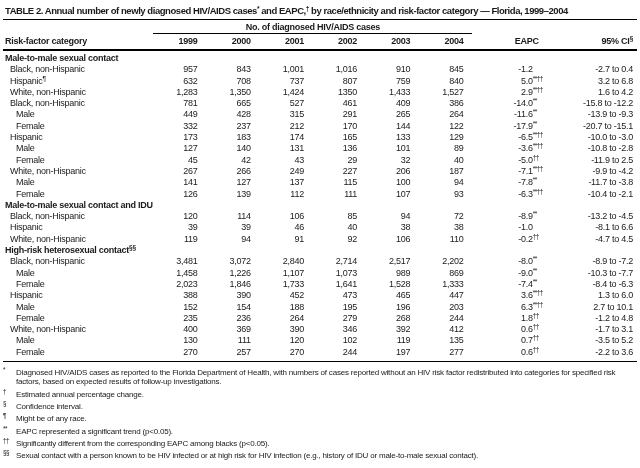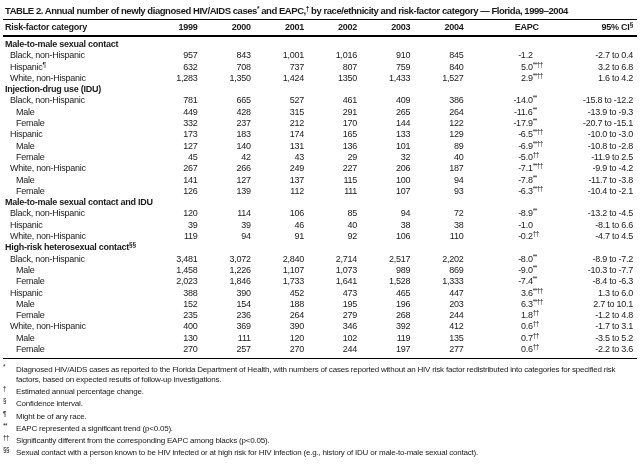--- a/index.html
+++ b/index.html
@@ -58,20 +58,26 @@
         <col class="c-yr">
         <col class="c-yr">
         <col class="c-yr">
       <col class="c-yr">
         <col class="c-yr">
         <col class="c-yr">
         <col class="c-ea">
         <col class="c-ci">
     </colgroup>
     <thead>
+      <tr>
+        <th></th>
+        <th class="span-head" colspan="6">No. of diagnosed HIV/AIDS cases</th>
+        <th></th>
+        <th></th>
+      </tr>
       <tr class="hdr-row">
         <th class="cat-h">Risk-factor category</th>
         <th class="yr-h">1999</th>
         <th class="yr-h">2000</th>
         <th class="yr-h">2001</th>
         <th class="yr-h">2002</th>
         <th class="yr-h">2003</th>
         <th class="yr-h">2004</th>
         <th class="ea-h">EAPC</th>
         <th class="ci-h"><span>95% CI</span><sup>§</sup></th>
@@ -108,23 +114,20 @@
           <td class="num">1,283</td>
           <td class="num">1,350</td>
           <td class="num">1,424</td>
           <td class="num">1350</td>
           <td class="num">1,433</td>
           <td class="num">1,527</td>
           <td class="eapc"><span class="en">2.9</span><span class="esup">**††</span></td>
           <td class="ci">1.6 to 4.2</td>
         </tr>
         <tr>
-          <td class="sec" colspan="9">Injection-drug use (IDU)</td>
-        </tr>
-        <tr>
           <td class="cat ind1">Black, non-Hispanic</td>
           <td class="num">781</td>
           <td class="num">665</td>
           <td class="num">527</td>
           <td class="num">461</td>
           <td class="num">409</td>
           <td class="num">386</td>
           <td class="eapc"><span class="en">-14.0</span><span class="esup">**</span></td>
           <td class="ci">-15.8 to -12.2</td>
         </tr>
@@ -162,21 +165,21 @@
           <td class="ci">-10.0 to -3.0</td>
         </tr>
         <tr>
           <td class="cat ind2">Male</td>
           <td class="num">127</td>
           <td class="num">140</td>
           <td class="num">131</td>
           <td class="num">136</td>
           <td class="num">101</td>
           <td class="num">89</td>
-          <td class="eapc"><span class="en">-6.9</span><span class="esup">**††</span></td>
+          <td class="eapc"><span class="en">-3.6</span><span class="esup">**††</span></td>
           <td class="ci">-10.8 to -2.8</td>
         </tr>
         <tr>
           <td class="cat ind2">Female</td>
           <td class="num">45</td>
           <td class="num">42</td>
           <td class="num">43</td>
           <td class="num">29</td>
           <td class="num">32</td>
           <td class="num">40</td>

